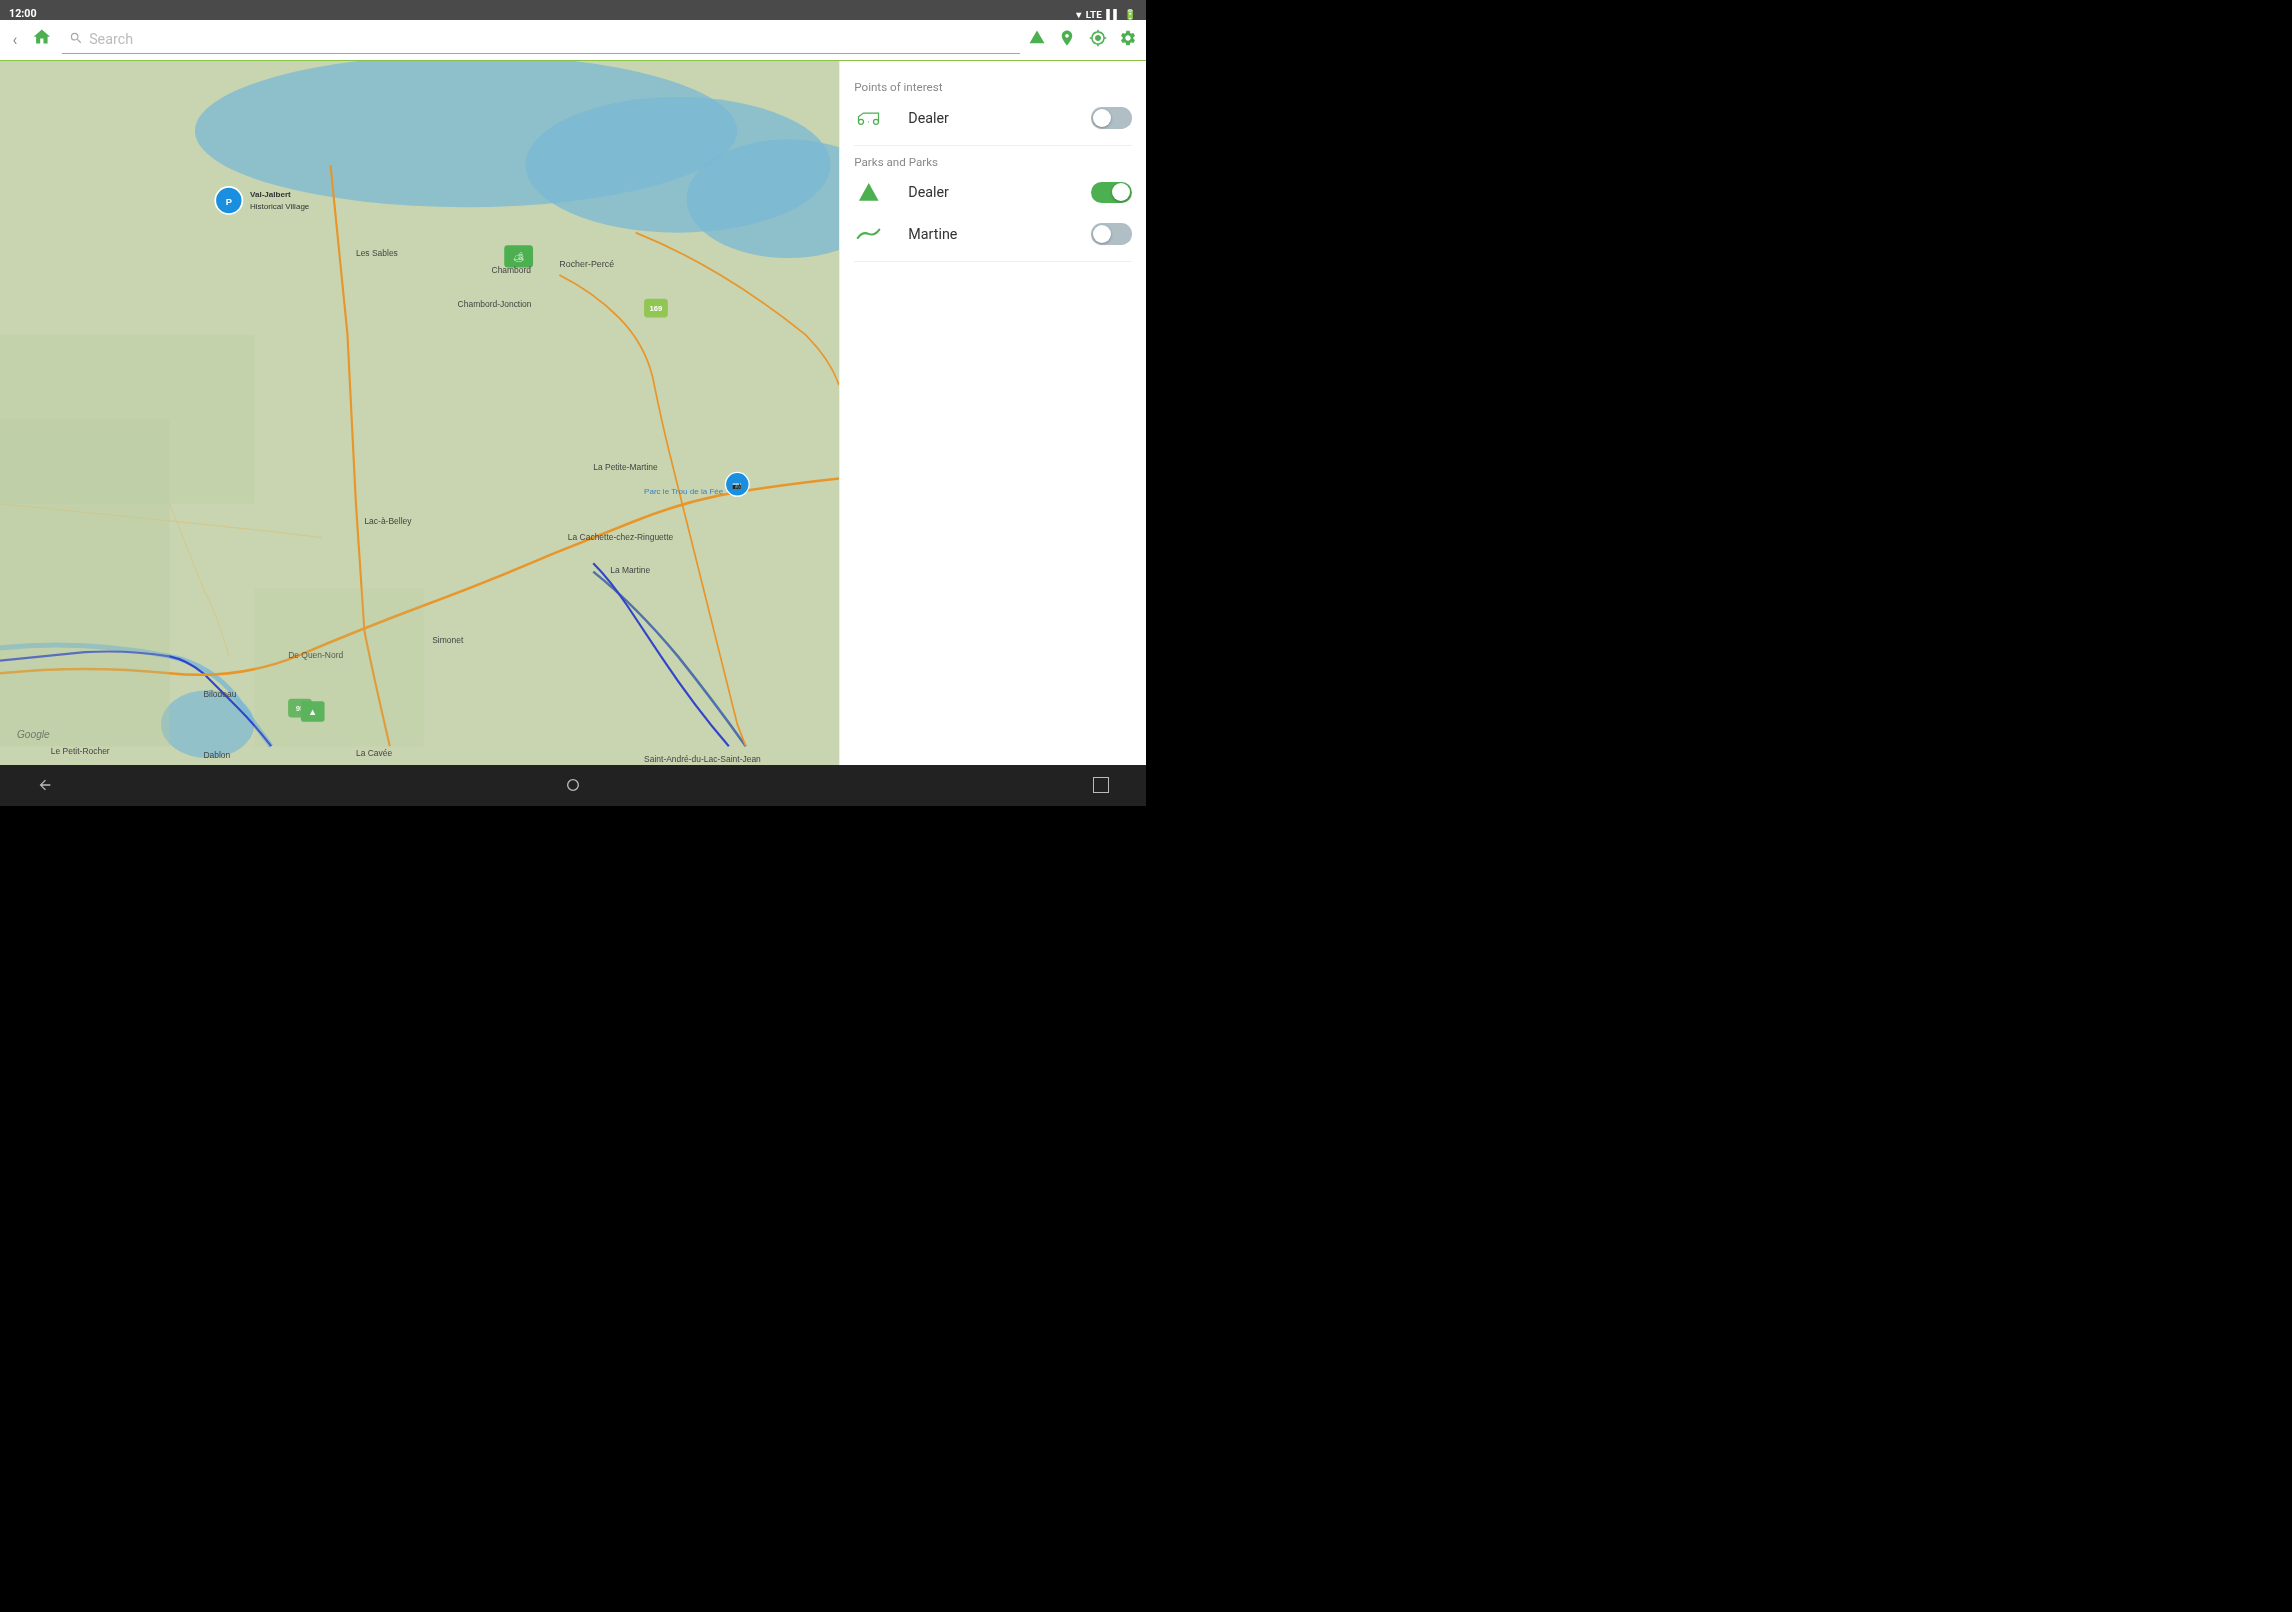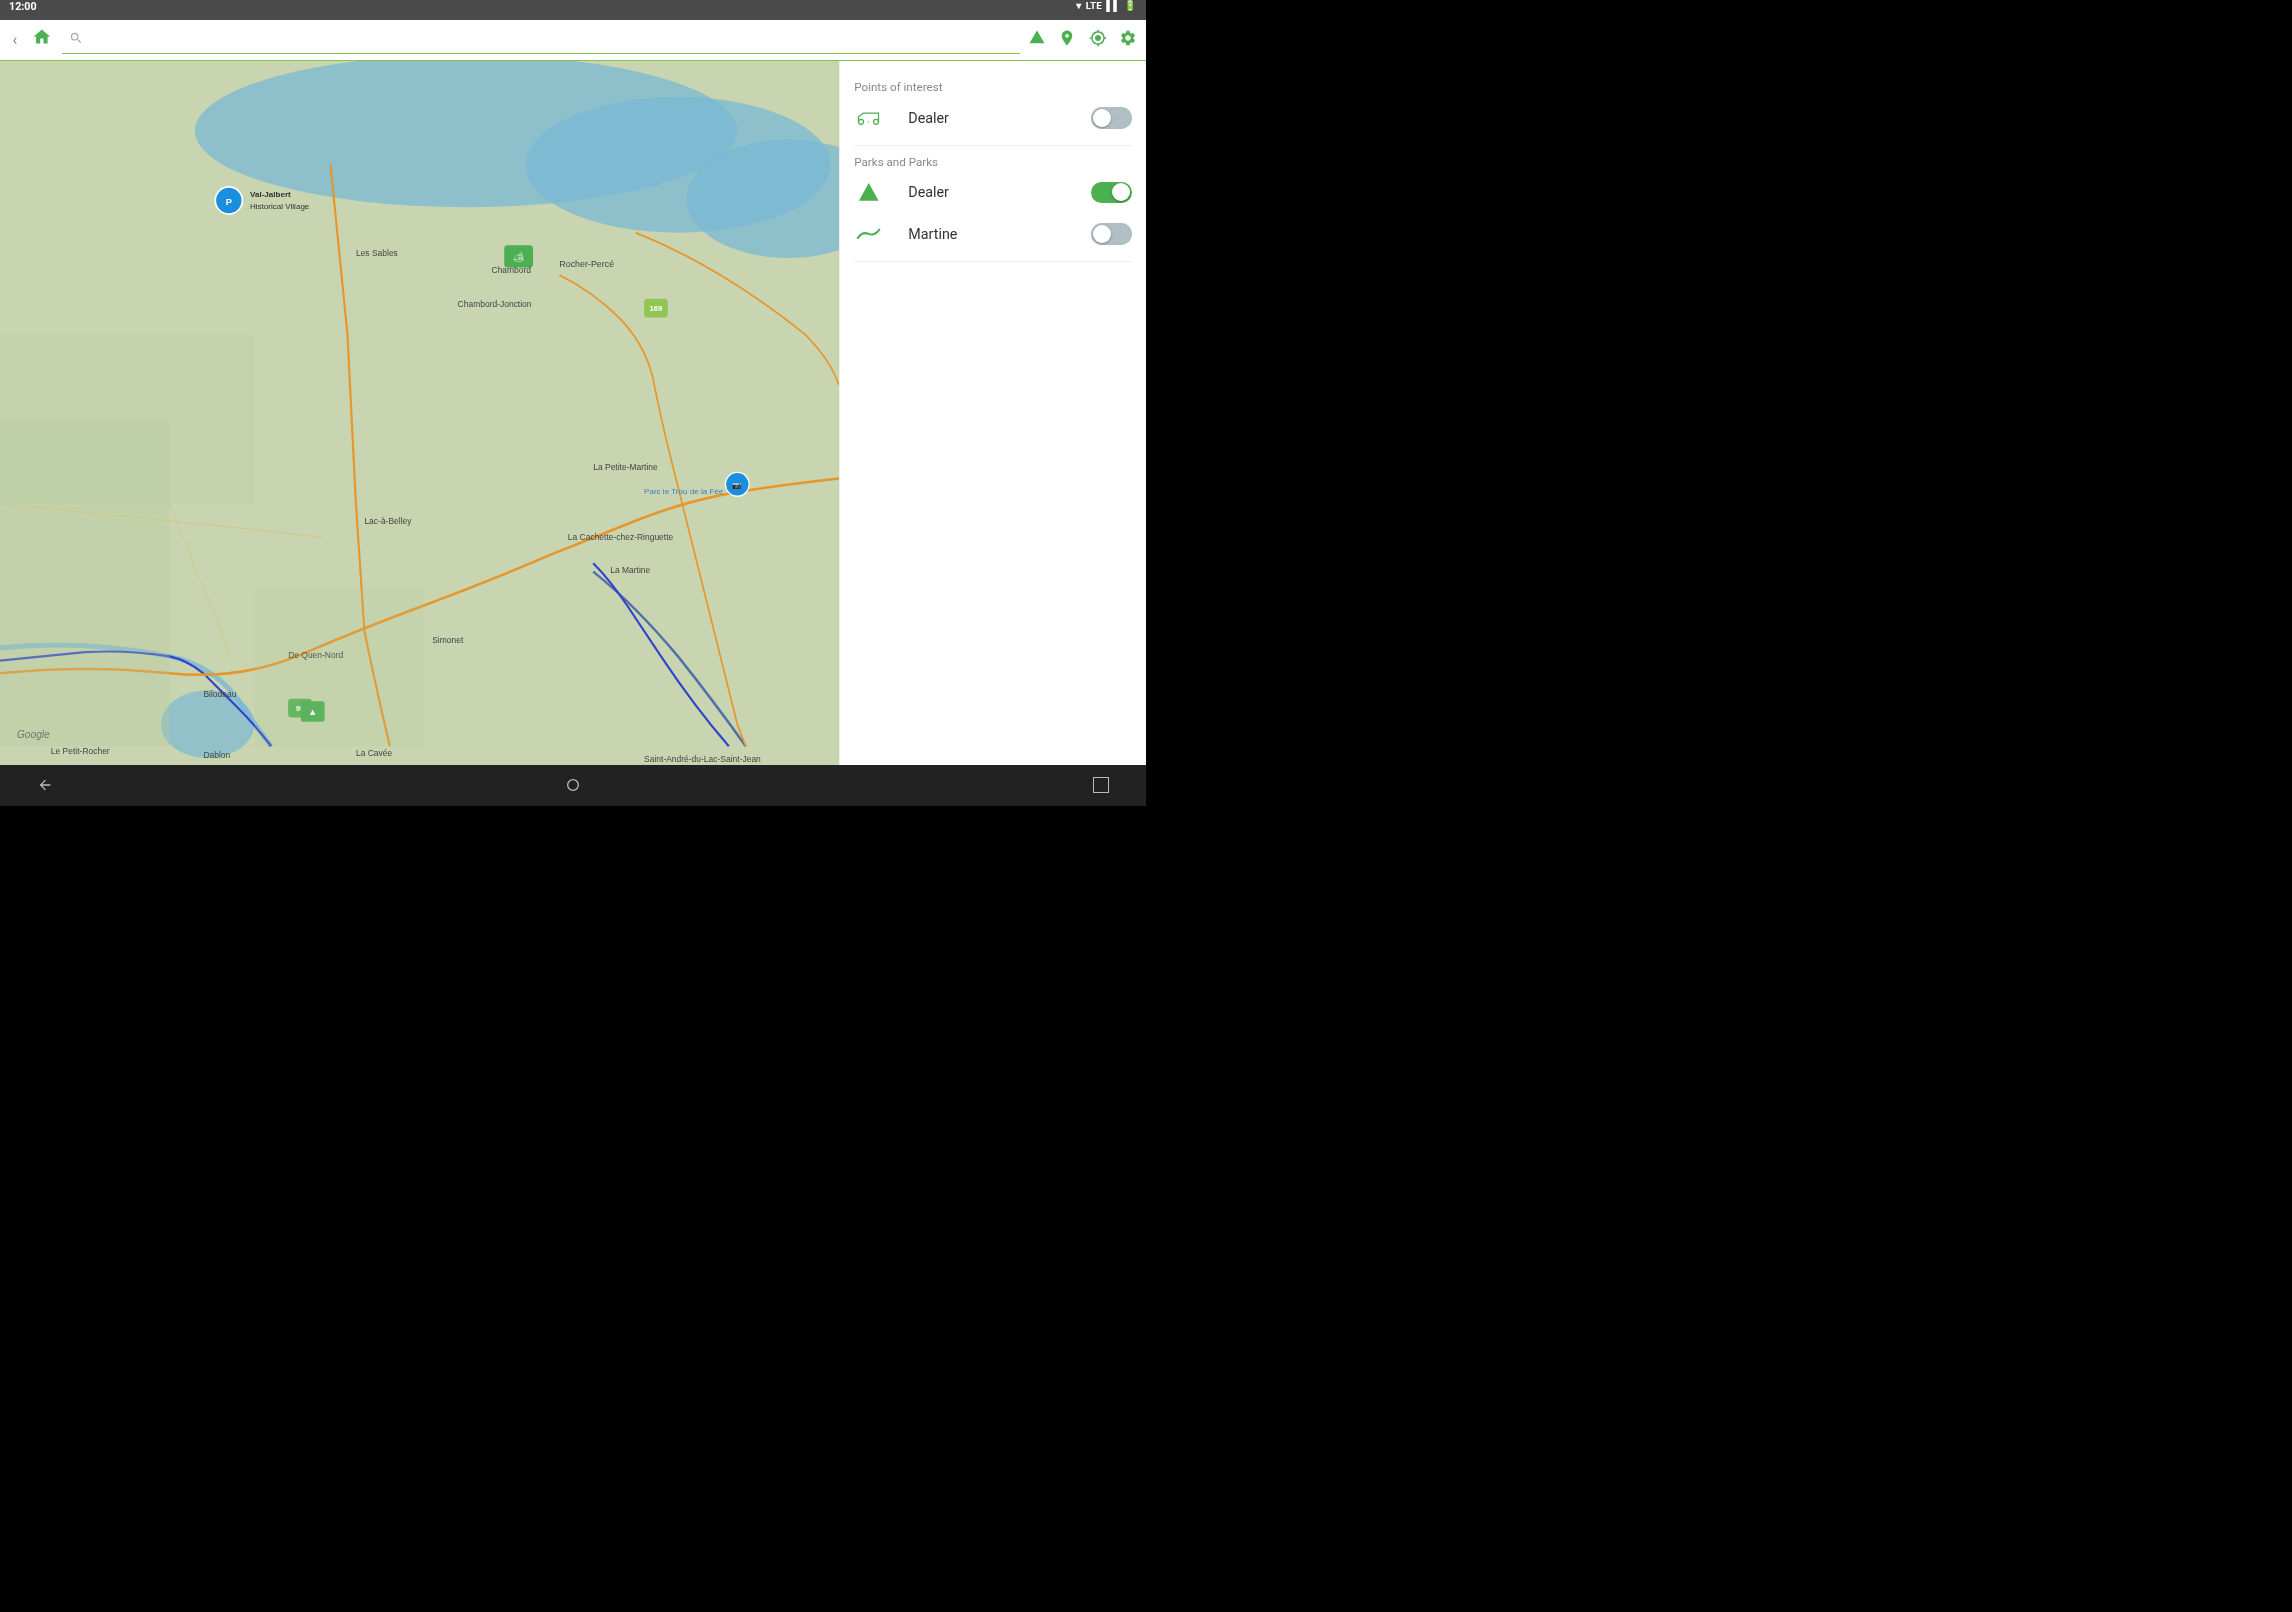--- a/index.html
+++ b/index.html
@@ -4,21 +4,21 @@
   <style>
     * { margin: 0; padding: 0; box-sizing: border-box; }
     body { width: 1146px; height: 806px; overflow: hidden; font-family: 'Roboto', Arial, sans-serif; background: #000; }
 
     
     #status-bar {
       width: 100%;
       height: 19.7px;
       background: #4a4a4a;
       display: flex;
-      align-items: flex-start;
+      align-items: flex-end;
       justify-content: space-between;
       padding: 0 9px;
       color: #fff;
       font-size: 10.7px;
       font-weight: bold;
     }
     #status-icons {
       display: flex;
       align-items: center;
       gap: 4.5px;
@@ -234,20 +234,21 @@
     <svg width="19.7" height="19.7" viewBox="0 0 24 24" fill="#4caf50">
       <path d="M10 20v-6h4v6h5v-8h3L12 3 2 12h3v8z"></path>
     </svg>
   </span>
   <div id="search-bar">
     <span id="search-icon-top">
       <svg width="14.3" height="14.3" viewBox="0 0 24 24" fill="#aaa">
         <path d="M15.5 14h-.79l-.28-.27A6.471 6.471 0 0 0 16 9.5 6.5 6.5 0 1 0 9.5 16c1.61 0 3.09-.59 4.23-1.57l.27.28v.79l5 4.99L20.49 19l-4.99-5zm-6 0C7.01 14 5 11.99 5 9.5S7.01 5 9.5 5 14 7.01 14 9.5 11.99 14 9.5 14z"></path>
       </svg>
     </span>
+    <span id="search-input-text" style="color:#bbb;font-size:14.3px;">Search</span>
   </div>
   <div id="top-right-icons">
     <span class="top-icon">
       <svg width="18" height="18" viewBox="0 0 24 24" fill="#4caf50">
         <path d="M12 2L2 19h20L12 2z"></path>
       </svg>
     </span>
     <span class="top-icon">
       <svg width="18" height="18" viewBox="0 0 24 24" fill="#4caf50">
         <path d="M12 2C8.13 2 5 5.13 5 9c0 5.25 7 13 7 13s7-7.75 7-13c0-3.87-3.13-7-7-7zm0 9.5c-1.38 0-2.5-1.12-2.5-2.5s1.12-2.5 2.5-2.5 2.5 1.12 2.5 2.5-1.12 2.5-2.5 2.5z"></path>

